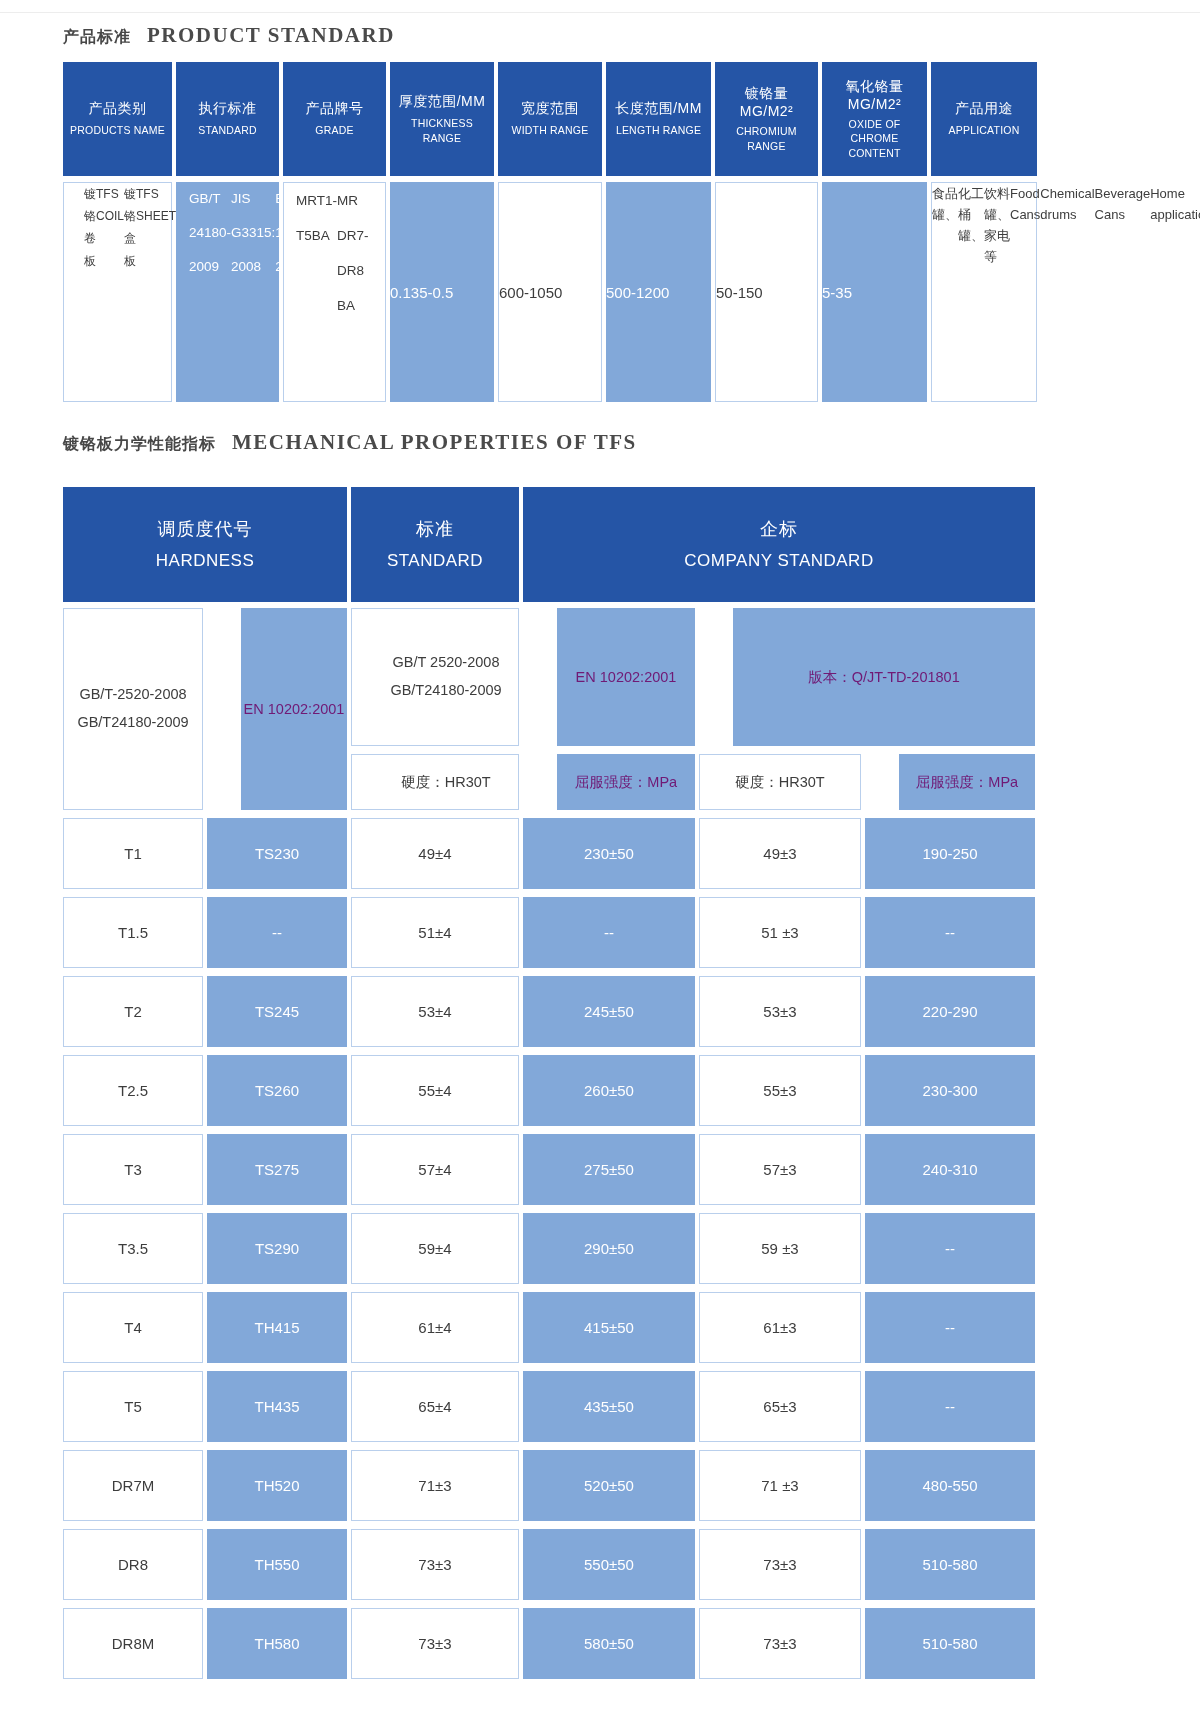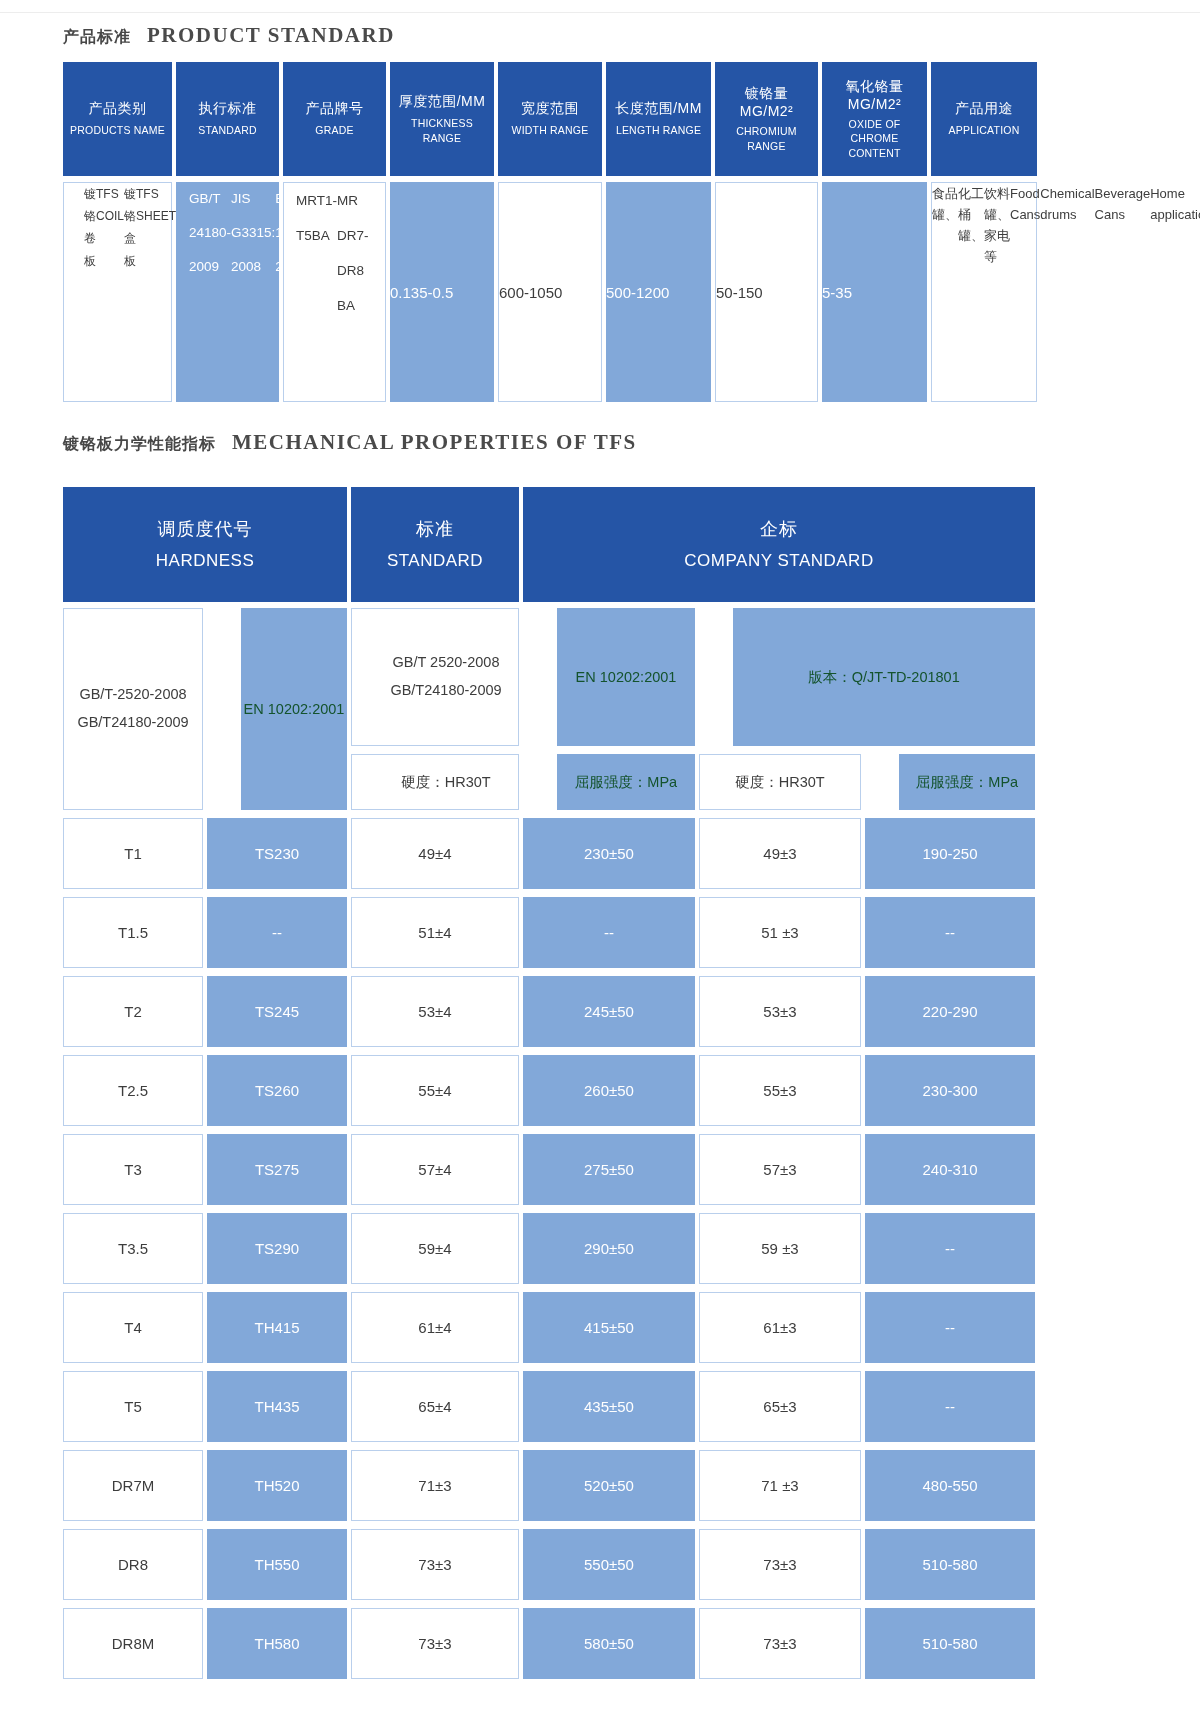--- a/index.html
+++ b/index.html
@@ -62,21 +62,21 @@
   .t2-head .th-en{font-size:17px;letter-spacing:.5px;}
   .t2-sub{
     margin-top:6px;width:972px;
     display:grid;
     grid-template-columns:140px 140px 168px 172px 162px 170px;
     grid-template-rows:138px 56px;
     column-gap:4px;row-gap:8px;
   }
   .scell{display:flex;flex-direction:column;align-items:center;justify-content:center;text-align:center;font-size:14.5px;}
   .scell.white{background:#fff;border:1px solid var(--cellborder);color:var(--ink);}
-  .scell.blue{background:var(--lblue);color:#14532d;margin-left:34px;}
+  .scell.blue{background:var(--lblue);color:#701a75;margin-left:34px;}
   .scell .line{line-height:1.9;}
   .span2r{grid-row:1 / span 2;}
   .col1{grid-column:1;} .col2{grid-column:2;} .col3{grid-column:3;padding-left:22px;}
   .col4{grid-column:4;} .col5{grid-column:5;} .col6{grid-column:6;}
   .col56{grid-column:5 / 7;}
   .row1{grid-row:1;} .row2{grid-row:2;}
 
   .t2-rows{width:1155px;}
   .mrow{
     display:grid;

